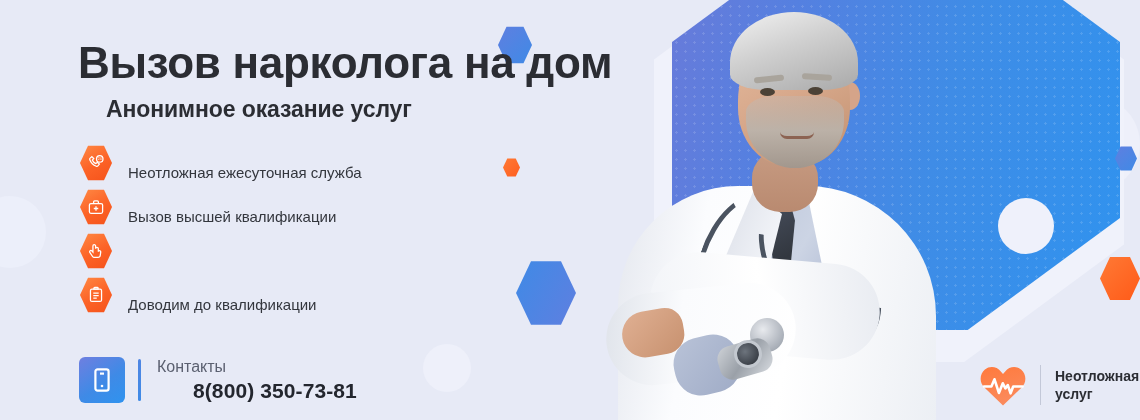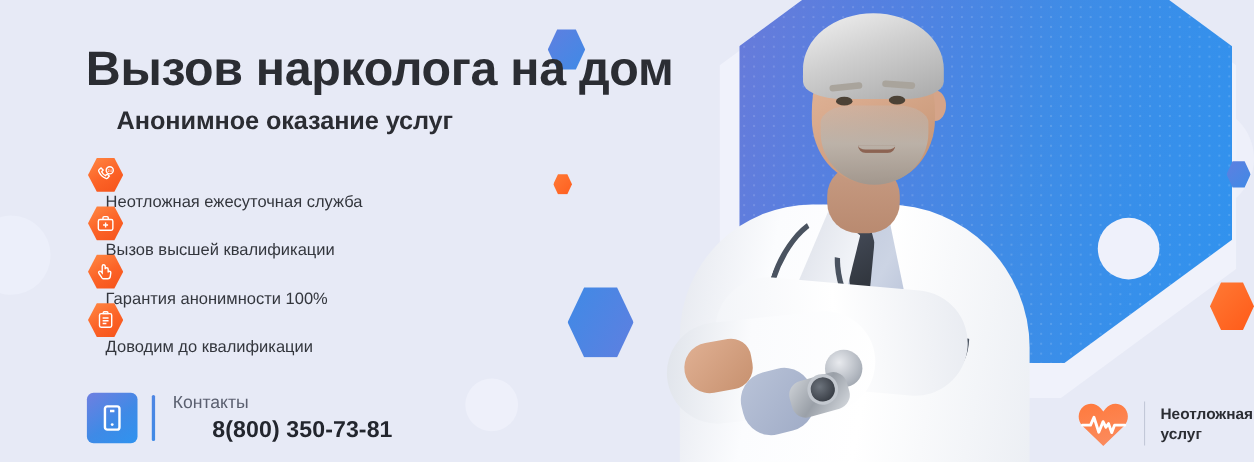--- a/index.html
+++ b/index.html
@@ -242,22 +242,22 @@
     letter-spacing: -.3px; white-space: nowrap;
   }
   .subtitle {
     position: absolute; left: 79px; top: 96px;
     font-size: 23px; font-weight: bold; color: #2b2d33;
     letter-spacing: -.1px; white-space: nowrap; margin-left: 27px;
   }
 
   .features { position: absolute; left: 80px; top: 143px; }
   .feature {
-    display: flex; align-items: flex-start;
-    height: 38px; margin-bottom: 6px; flex-direction: column;
+    display: flex; align-items: flex-end;
+    height: 38px; margin-bottom: 6px;
   }
   .feature-icon {
     position: relative;
     width: 32px; height: 36px; flex: 0 0 32px;
     background: linear-gradient(150deg, #ff8a45 0%, #fc6327 52%, #f5521a 100%);
     clip-path: polygon(25% 2%, 75% 2%, 100% 50%, 75% 98%, 25% 98%, 0% 50%);
     display: flex; align-items: center; justify-content: center;
   }
   .feature-icon svg { display: block; }
   .feature-label {
@@ -378,21 +378,20 @@
       </span>
       <span class="feature-label">Вызов высшей квалификации</span>
     </div>
 
     <div class="feature">
       <span class="feature-icon">
         <svg width="18" height="18" viewBox="0 0 24 24" fill="none" stroke="#ffffff" stroke-width="1.7">
           <path d="M9 20.5h5.6c1.6 0 2.9-1.2 3.1-2.8l.6-4.3c.1-1-.6-1.9-1.6-1.9-.9 0-1.6.7-1.6 1.6V9.1c0-1-.8-1.8-1.8-1.8s-1.8.8-1.8 1.8V5.4c0-1-.8-1.8-1.8-1.8S7.9 4.4 7.9 5.4v8.1L6.4 11.8c-.7-.7-1.8-.7-2.4 0-.6.7-.6 1.7 0 2.4l3.2 4.8c.5.9 1 1.5 1.8 1.5z"></path>
         </svg>
       </span>
-      <span class="feature-label">Гарантия анонимности 100%</span>
     </div>
 
     <div class="feature">
       <span class="feature-icon">
         <svg width="18" height="18" viewBox="0 0 24 24" fill="none" stroke="#ffffff" stroke-width="1.7">
           <rect x="4.6" y="4.2" width="14.8" height="16.4" rx="2"></rect>
           <path d="M9.2 4.2V3c0-.6.5-1.1 1.1-1.1h3.4c.6 0 1.1.5 1.1 1.1v1.2z"></path>
           <path d="M8.4 9.4h7.2M8.4 12.8h7.2M8.4 16.2h4.6"></path>
         </svg>
       </span>

